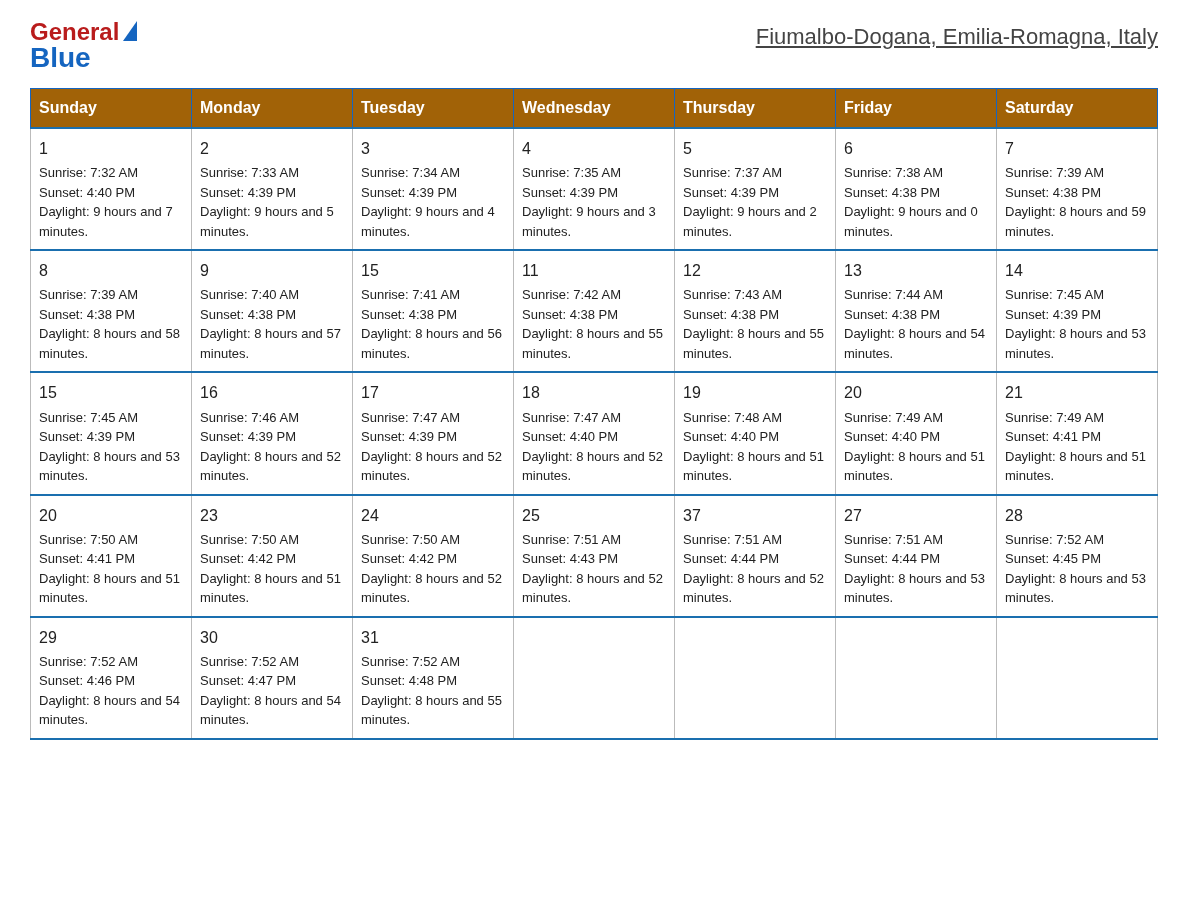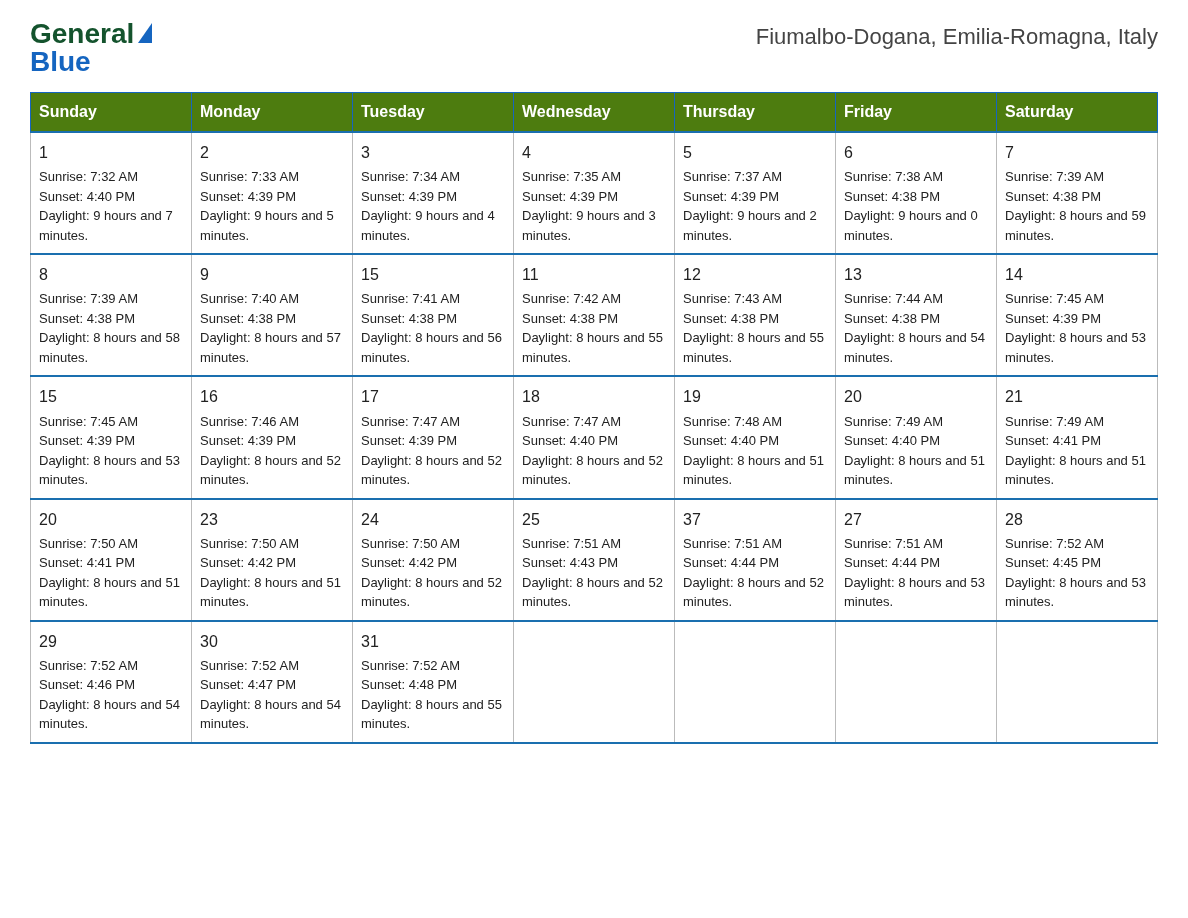--- a/index.html
+++ b/index.html
@@ -15,23 +15,23 @@
       justify-content: space-between;
       align-items: flex-start;
       margin-bottom: 16px;
     }
     .logo {
       display: flex;
       flex-direction: column;
       align-items: flex-start;
     }
     .logo-general {
-      font-size: 28px;
-      font-weight: bold;
-      color: #14532d;
+      font-size: 24px;
+      font-weight: bold;
+      color: #b91c1c;
       line-height: 1;
     }
     .logo-blue {
       font-size: 28px;
       font-weight: bold;
       color: #1565c0;
       line-height: 1;
       display: flex;
       align-items: center;
     }
@@ -50,28 +50,29 @@
     .month-year {
       font-size: 52px;
       font-weight: bold;
       color: #222;
       line-height: 1.1;
     }
     .location {
       font-size: 22px;
       color: #444;
       margin-top: 4px;
+      text-decoration: underline;
     }
     .calendar {
       width: 100%;
       border-collapse: collapse;
       border: 1px solid #999;
     }
     .calendar th {
-      background: #4d7c0f;
+      background: #a16207;
       color: #fff;
       font-size: 16px;
       font-weight: bold;
       padding: 10px 8px;
       text-align: left;
       border: 1px solid #1565c0;
     }
     .calendar td {
       vertical-align: top;
       padding: 8px 8px 8px 8px;

